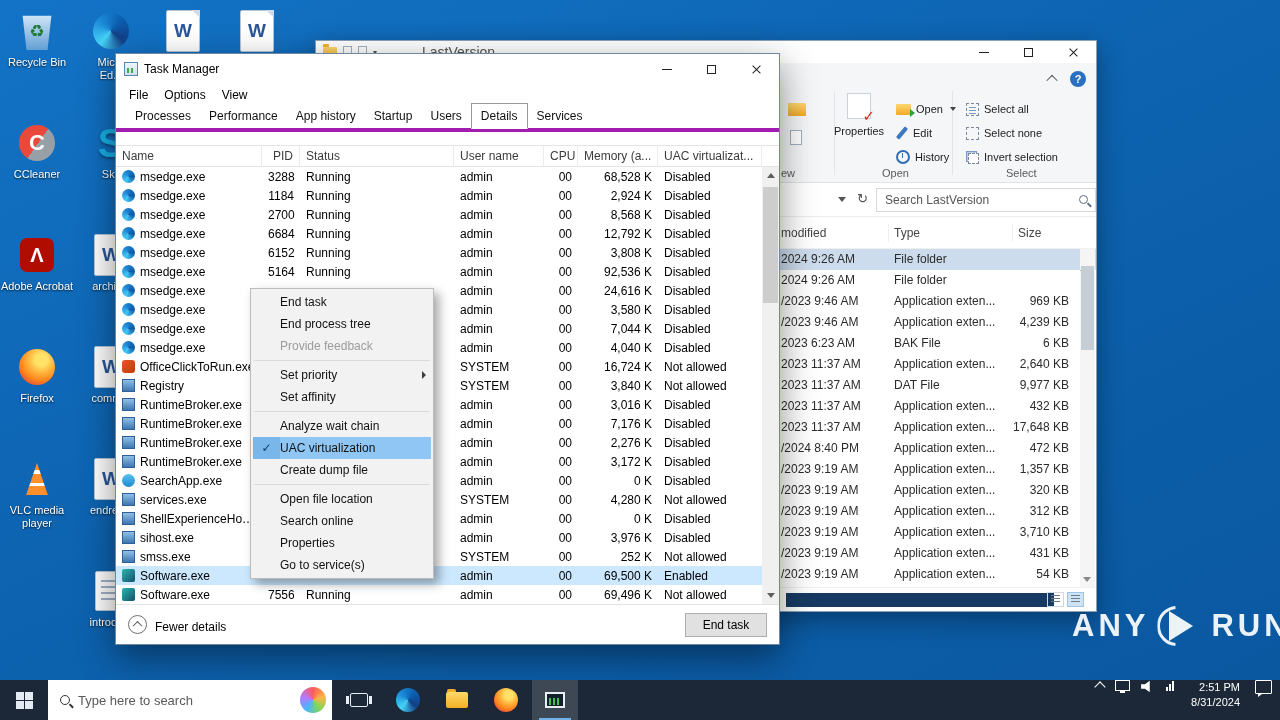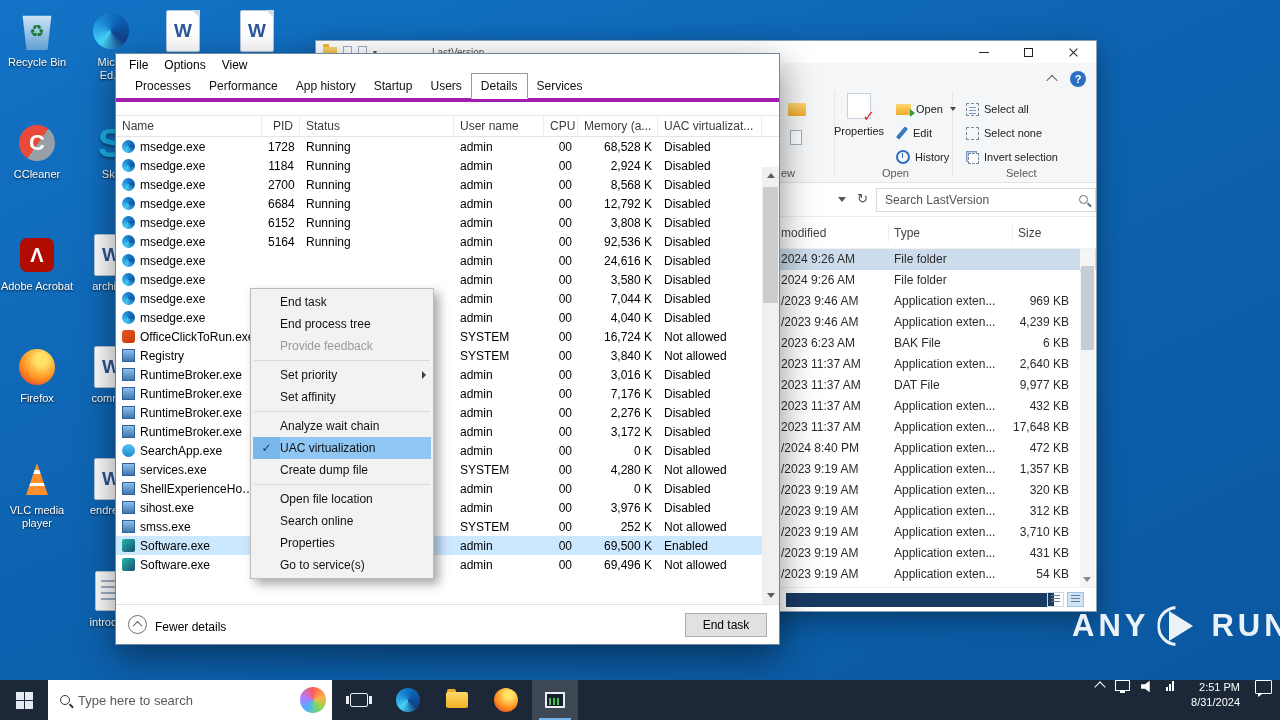--- a/index.html
+++ b/index.html
@@ -34,21 +34,21 @@
 .i-vlc{width:34px;height:32px;clip-path:polygon(50% 0,82% 100%,18% 100%);background:repeating-linear-gradient(180deg,#ff8f2a 0 7px,#fff 7px 11px,#ff8f2a 11px 20px,#fff 20px 23px,#ff8f2a 23px 32px)}
 
 
 .explorer{position:absolute;left:315px;top:40px;width:782px;height:572px;background:#fff;border:1px solid #8aa0b5;box-shadow:0 8px 24px rgba(0,0,0,.35);z-index:10}
 .ex-title{height:22px;position:relative;display:flex;align-items:center}
 .qat{display:flex;align-items:center;gap:6px;padding-left:7px}
 .qat-folder{width:14px;height:11px;background:linear-gradient(180deg,#ffd76e,#f5b42c);border-radius:1px;position:relative}
 .qat-folder::before{content:"";position:absolute;top:-3px;left:0;width:6px;height:3px;background:#f5b42c;border-radius:1px 1px 0 0}
 .qat-page{width:9px;height:12px;background:#fff;border:1px solid #9fb0c0}
 .qat-caret{font-size:8px;color:#555}
-.ex-title-text{position:absolute;left:116px;font-size:10px;color:#555}
+.ex-title-text{position:absolute;left:106px;font-size:14px;color:#555}
 .ex-ctls{position:absolute;right:0;top:0;display:flex}
 .exctl{width:45px;height:22px;display:flex;align-items:center;justify-content:center}
 .g-min{width:10px;height:1px;background:#222}
 .g-max{width:9px;height:9px;border:1px solid #222}
 .g-close{position:relative;width:11px;height:11px}
 .g-close::before,.g-close::after{content:"";position:absolute;left:0;top:5px;width:11px;height:1px;background:#222}
 .g-close::before{transform:rotate(45deg)}.g-close::after{transform:rotate(-45deg)}
 .ex-ribbon{height:120px;background:#f5f6f7;border-bottom:1px solid #e3e3e3;position:relative}
 .rib-top-right{position:absolute;top:8px;right:10px;display:flex;gap:14px;align-items:center}
 .rib-collapse{width:8px;height:8px;border-left:1px solid #555;border-top:1px solid #555;transform:rotate(45deg) translate(1px,1px)}
@@ -481,20 +481,35 @@
   </div>
   <div class="ex-scroll">
     <span class="sb-tri-up"></span>
     <span class="ex-thumb"></span>
     <span class="sb-tri-down"></span>
   </div>
 </div>
 
 <div class="tm">
   <div class="tm-inner">
+    <div class="tm-titlebar">
+      <span class="tm-app-icon"></span>
+      <span class="tm-title">Task Manager</span>
+      <div class="tm-ctls">
+        <div class="ctl">
+            <span class="g-min"></span>
+          </div>
+        <div class="ctl">
+            <span class="g-max"></span>
+          </div>
+        <div class="ctl">
+            <span class="g-close"></span>
+          </div>
+      </div>
+    </div>
     <div class="tm-menubar">
         <div class="tm-menu-item">File</div>
         <div class="tm-menu-item">Options</div>
         <div class="tm-menu-item">View</div>
       </div>
     <div class="tm-tabstrip">
         <div class="tm-tab">Processes</div>
         <div class="tm-tab">Performance</div>
         <div class="tm-tab">App history</div>
         <div class="tm-tab">Startup</div>
@@ -511,21 +526,21 @@
         <div class="tm-th w4 num">CPU</div>
         <div class="tm-th w5 num">Memory (a...</div>
         <div class="tm-th w6">UAC virtualizat...</div>
       </div>
     <div class="tm-list">
         <div class="tm-row">
           <div class="tm-td w0 namecell">
             <span class="pi pi-edge"></span>
             <span class="nm">msedge.exe</span>
           </div>
-          <div class="tm-td w1 num">1728</div>
+          <div class="tm-td w1 num">3288</div>
           <div class="tm-td w2">Running</div>
           <div class="tm-td w3">admin</div>
           <div class="tm-td w4 num">00</div>
           <div class="tm-td w5 num">68,528 K</div>
           <div class="tm-td w6">Disabled</div>
         </div>
         <div class="tm-row">
           <div class="tm-td w0 namecell">
             <span class="pi pi-edge"></span>
             <span class="nm">msedge.exe</span>

